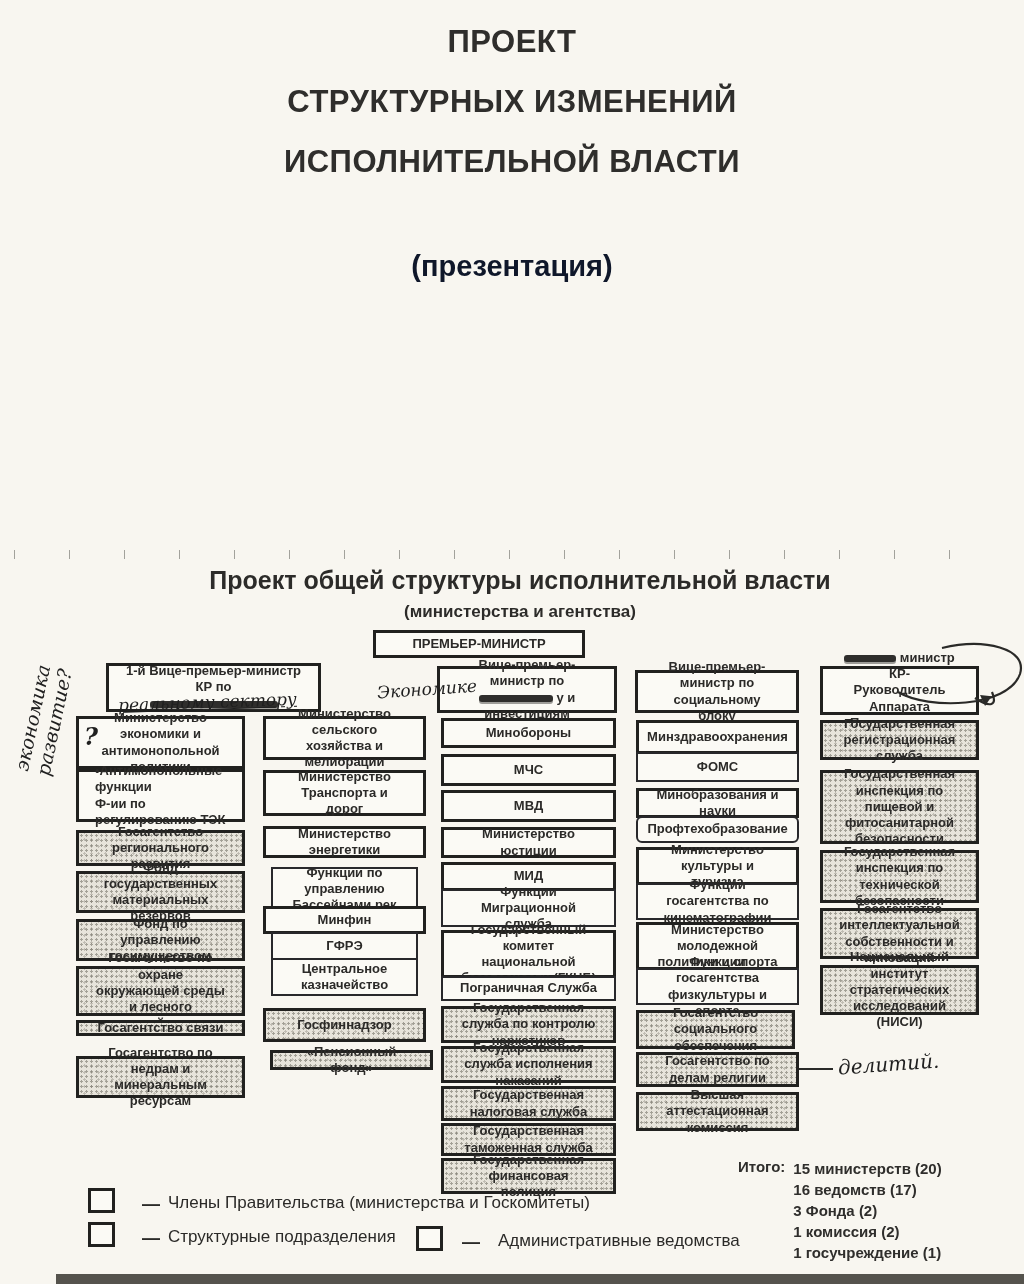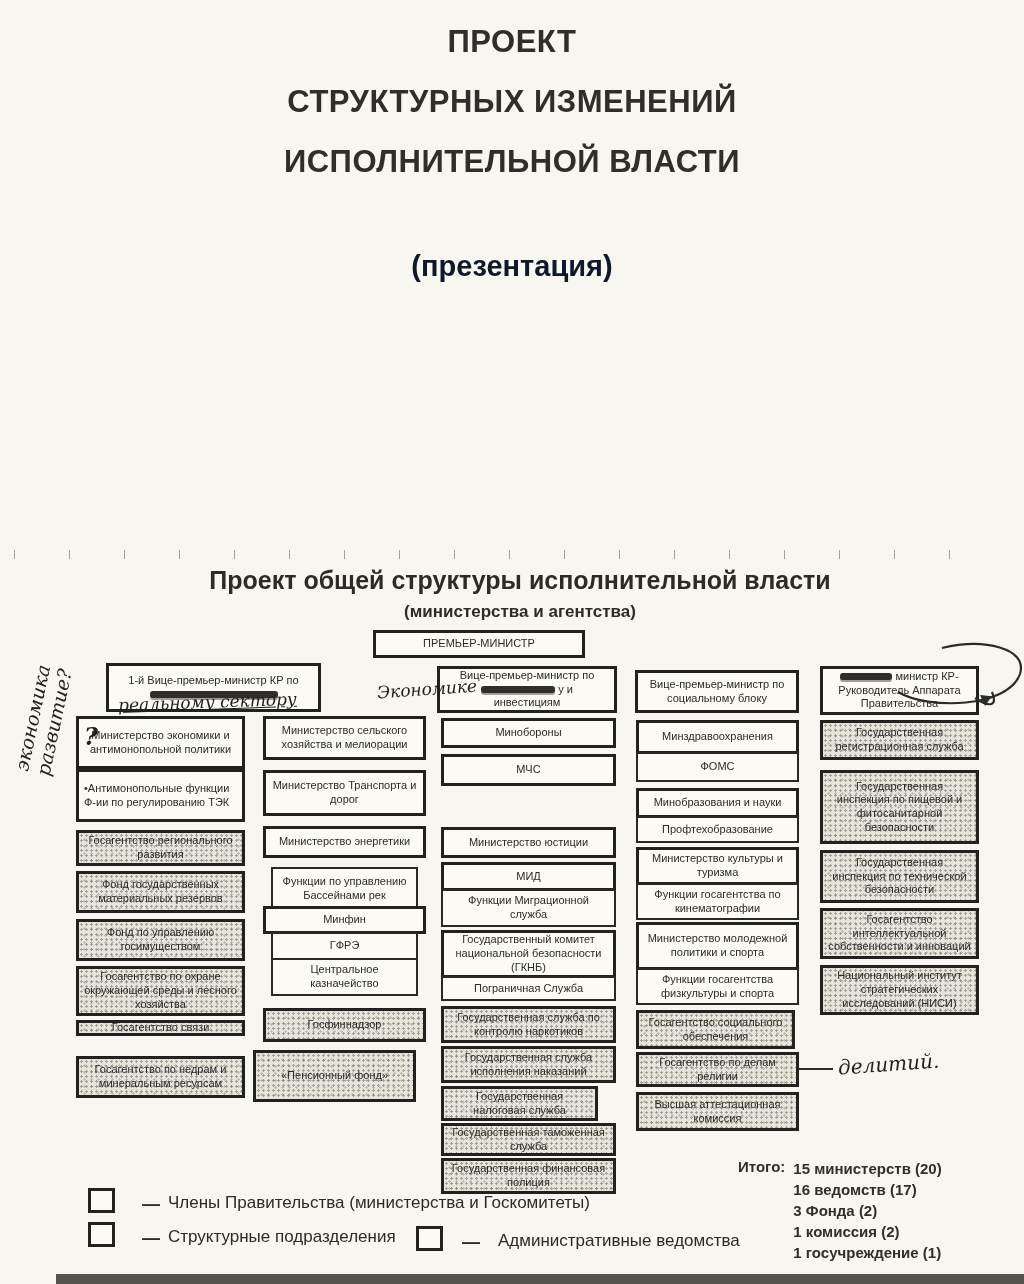--- a/index.html
+++ b/index.html
@@ -12,21 +12,21 @@
     font-size:31px;font-weight:700;line-height:60px;color:#2f2e2c;letter-spacing:.5px;}
   .doc-subtitle{position:absolute;left:0;top:250px;width:100%;text-align:center;
     font-size:29px;font-weight:700;color:#0f172a;}
   .ruler{position:absolute;left:14px;top:550px;width:990px;height:9px;
     background:repeating-linear-gradient(90deg,#8d8d86 0 1px,transparent 1px 55px);opacity:.8;}
   .chart-title{position:absolute;left:40px;top:566px;width:960px;text-align:center;
     font-size:25px;font-weight:700;color:#2c2b29;}
   .chart-subtitle{position:absolute;left:40px;top:602px;width:960px;text-align:center;
     font-size:17px;font-weight:700;color:#2c2b29;}
   .box{position:absolute;box-sizing:border-box;display:flex;align-items:center;justify-content:center;
-    text-align:center;font-weight:400;font-size:11px;line-height:1.25;padding:2px 5px;color:#2b2a28;}
+    text-align:center;font-weight:700;font-size:13px;line-height:1.25;padding:2px 16px;color:#2b2a28;}
   .member{background:#fbfaf5;border:3px solid #21211f;}
   .sub{background:#fbfaf5;border:2px solid #28282b;}
   .agency{
     border:3px solid #21211f;background-color:#e7e4db;
     background-image:radial-gradient(rgba(95,92,82,.5) 1px,transparent 1.4px),
                      radial-gradient(rgba(120,116,104,.35) 1px,transparent 1.3px);
     background-size:5px 5px,7px 7px;background-position:0 0,2px 3px;
   }
   .prelines{white-space:pre-line;}
   .leftalign{justify-content:flex-start;text-align:left;}
@@ -101,39 +101,40 @@
   <div class="box agency" style="left:76px;top:1056px;width:169px;height:42px;">Госагентство по недрам и минеральным ресурсам</div>
 
   <div class="box member" style="left:263px;top:716px;width:163px;height:44px;">Министерство сельского хозяйства и мелиорации</div>
   <div class="box member" style="left:263px;top:770px;width:163px;height:46px;">Министерство Транспорта и дорог</div>
   <div class="box member" style="left:263px;top:826px;width:163px;height:32px;">Министерство энергетики</div>
   <div class="box sub" style="left:271px;top:856px;width:147px;height:44px;margin-top:11px;">Функции по управлению Бассейнами рек</div>
   <div class="box member" style="left:263px;top:906px;width:163px;height:28px;">Минфин</div>
   <div class="box sub" style="left:271px;top:932px;width:147px;height:28px;">ГФРЭ</div>
   <div class="box sub" style="left:271px;top:958px;width:147px;height:38px;">Центральное казначейство</div>
   <div class="box agency" style="left:263px;top:1008px;width:163px;height:34px;">Госфиннадзор</div>
-  <div class="box agency" style="left:253px;top:1050px;width:163px;height:52px;">«Пенсионный фонд»</div>
+  <div class="box agency" style="left:270px;top:1050px;width:163px;height:20px;">«Пенсионный фонд»</div>
 
   <div class="box member" style="left:441px;top:718px;width:175px;height:30px;">Минобороны</div>
   <div class="box member" style="left:441px;top:754px;width:175px;height:32px;">МЧС</div>
+  <div class="box member" style="left:441px;top:790px;width:175px;height:32px;">МВД</div>
   <div class="box member" style="left:441px;top:827px;width:175px;height:31px;">Министерство юстиции</div>
   <div class="box member" style="left:441px;top:862px;width:175px;height:29px;">МИД</div>
   <div class="box sub" style="left:441px;top:889px;width:175px;height:38px;">Функции Миграционной служба</div>
   <div class="box member" style="left:441px;top:930px;width:175px;height:48px;">Государственный комитет национальной безопасности (ГКНБ)</div>
   <div class="box sub" style="left:441px;top:976px;width:175px;height:25px;">Пограничная Служба</div>
   <div class="box agency" style="left:441px;top:1006px;width:175px;height:37px;">Государственная служба по контролю наркотиков</div>
   <div class="box agency" style="left:441px;top:1046px;width:175px;height:37px;">Государственная служба исполнения наказаний</div>
-  <div class="box agency" style="left:441px;top:1086px;width:157px;height:35px;">Государственная налоговая служба</div>
+  <div class="box agency" style="left:441px;top:1086px;width:175px;height:35px;">Государственная налоговая служба</div>
   <div class="box agency" style="left:441px;top:1123px;width:175px;height:33px;">Государственная таможенная служба</div>
   <div class="box agency" style="left:441px;top:1158px;width:175px;height:36px;">Государственная финансовая полиция</div>
 
   <div class="box member" style="left:636px;top:720px;width:163px;height:34px;">Минздравоохранения</div>
   <div class="box sub" style="left:636px;top:752px;width:163px;height:30px;">ФОМС</div>
   <div class="box member" style="left:636px;top:788px;width:163px;height:30px;">Минобразования и науки</div>
-  <div class="box sub" style="left:636px;top:816px;width:163px;height:27px;">Профтехобразование</div>
+  <div class="box sub" style="left:636px;top:816px;width:163px;height:27px;border-radius:6px;">Профтехобразование</div>
   <div class="box member" style="left:636px;top:847px;width:163px;height:38px;">Министерство культуры и туризма</div>
   <div class="box sub" style="left:636px;top:883px;width:163px;height:37px;">Функции госагентства по кинематографии</div>
   <div class="box member" style="left:636px;top:922px;width:163px;height:48px;">Министерство молодежной политики и спорта</div>
   <div class="box sub" style="left:636px;top:968px;width:163px;height:37px;">Функции госагентства физкультуры и спорта</div>
   <div class="box agency" style="left:636px;top:1010px;width:159px;height:39px;">Госагентство социального обеспечения</div>
   <div class="box agency" style="left:636px;top:1052px;width:163px;height:35px;">Госагентство по делам религии</div>
   <div class="box agency" style="left:636px;top:1092px;width:163px;height:39px;">Высшая аттестационная комиссия</div>
 
   <div class="box agency" style="left:820px;top:720px;width:159px;height:40px;">Государственная регистрационная служба</div>
   <div class="box agency" style="left:820px;top:770px;width:159px;height:74px;">Государственная инспекция по пищевой и фитосанитарной безопасности</div>

